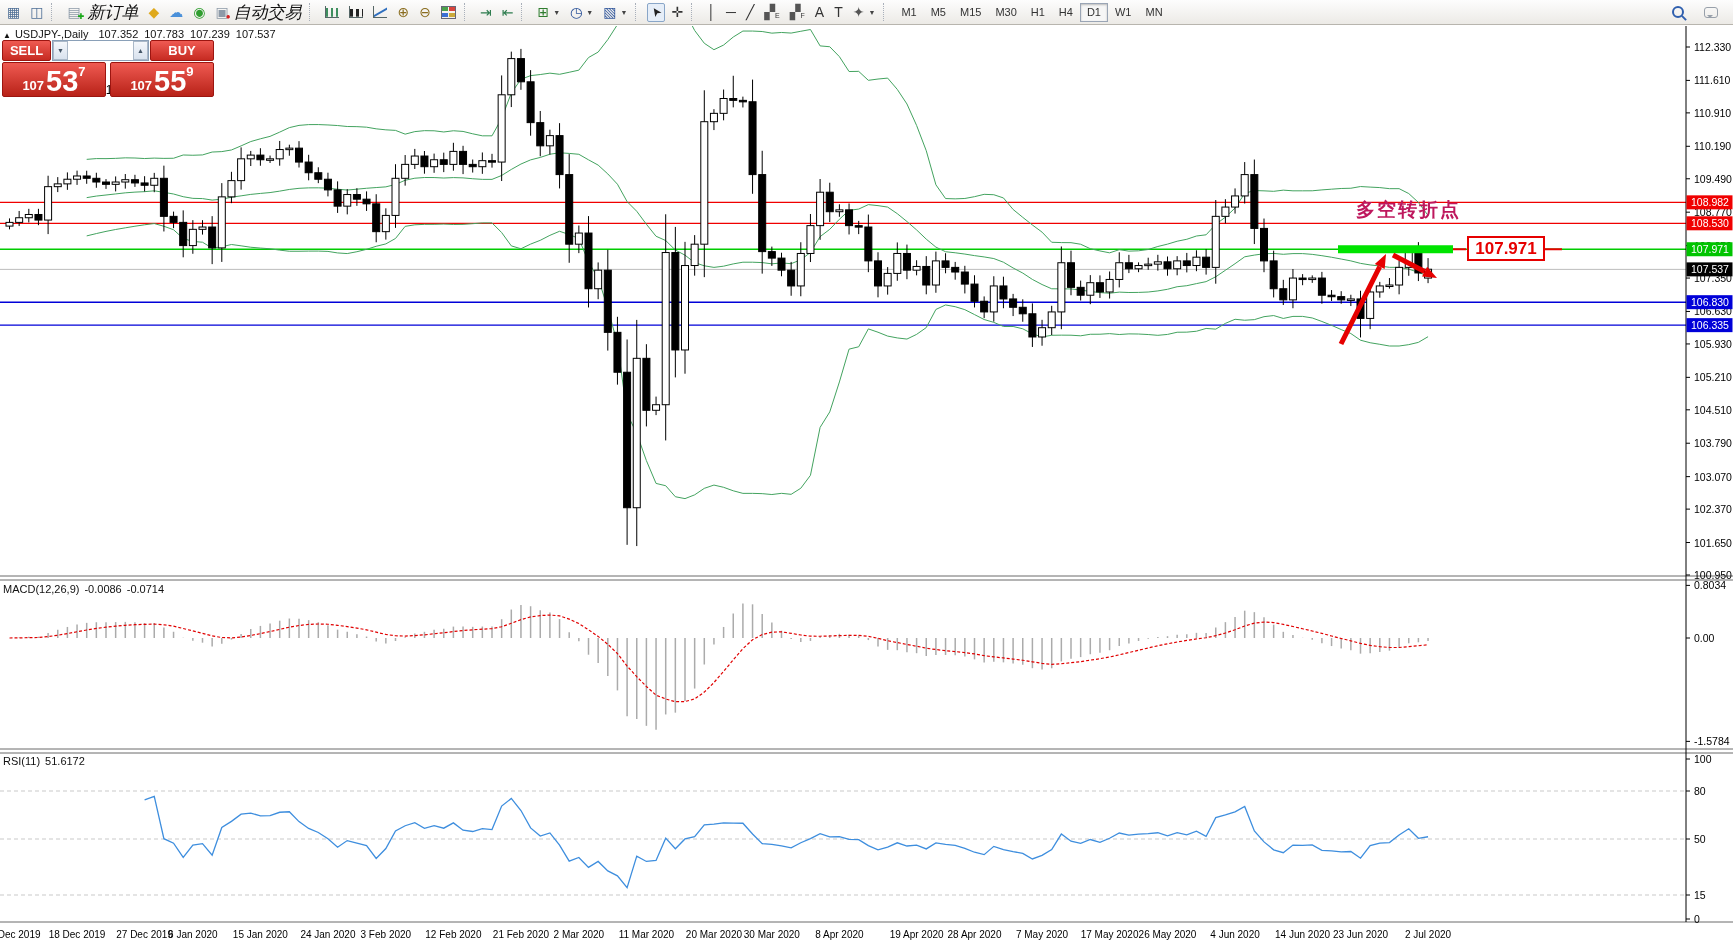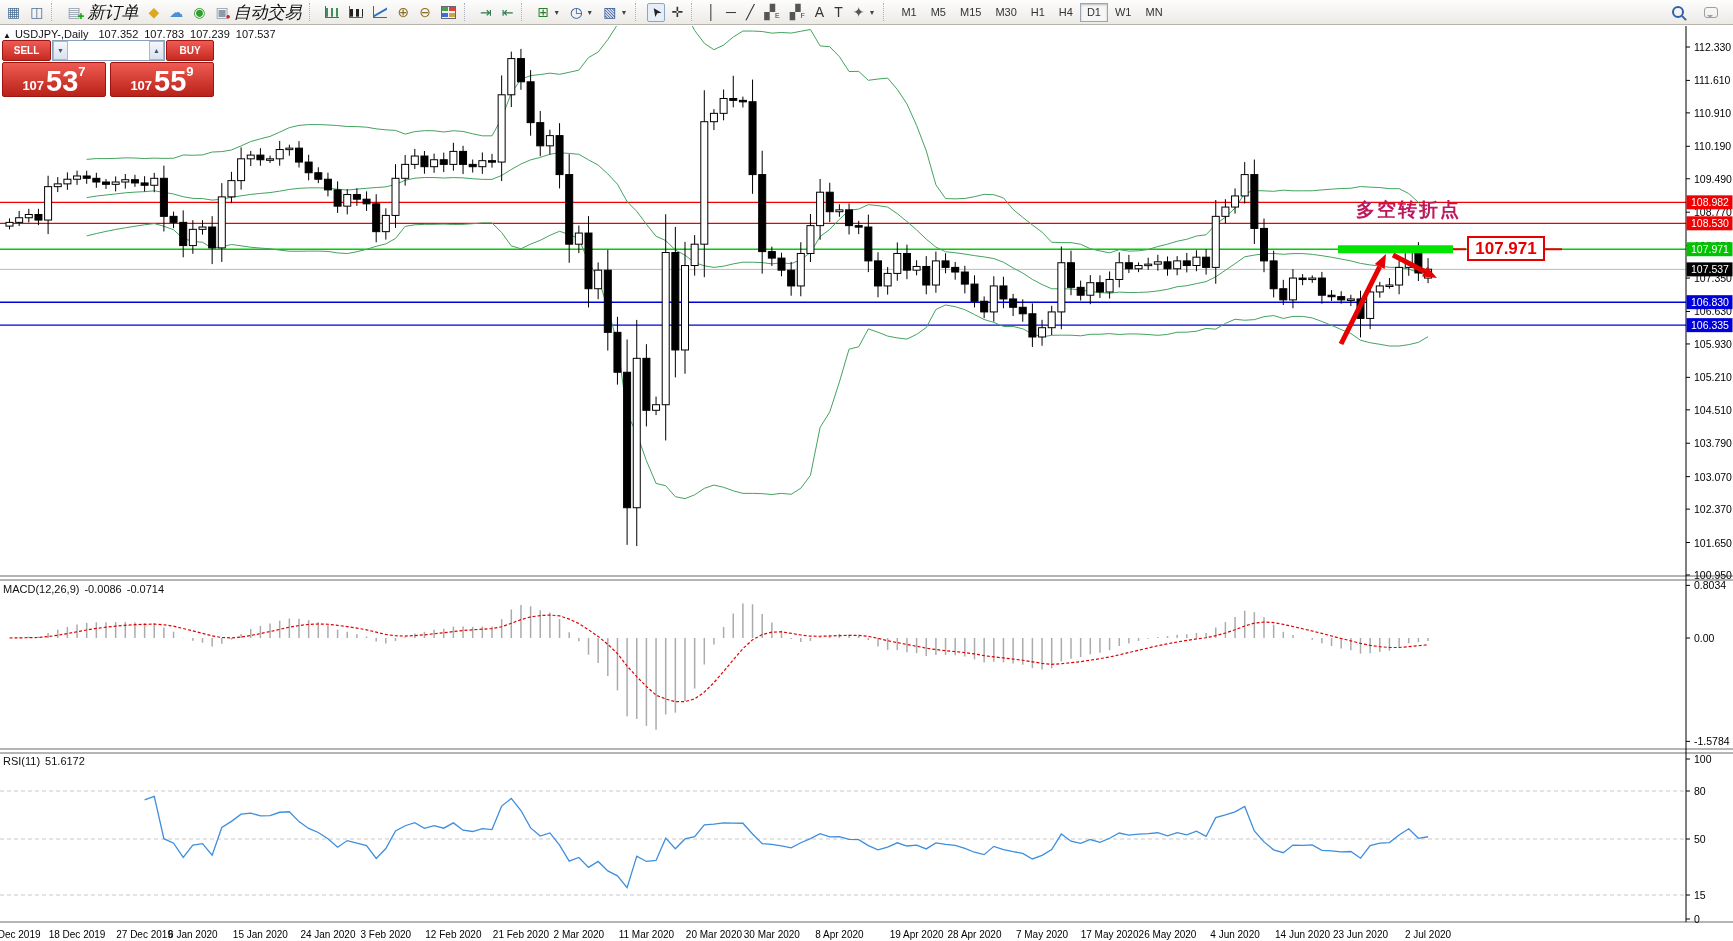--- a/index.html
+++ b/index.html
@@ -37,23 +37,23 @@
   #chart-area{position:absolute;left:0;top:26px;width:1733px;height:915px;background:#fff;}
   #chart-svg{position:absolute;left:0;top:0;z-index:1;}
   .overlay{position:absolute;z-index:3;}
   #hdr{left:3px;top:2px;font-size:11px;color:#111;}
   #hdr .mark{font-size:8px;margin-right:4px;}
   #hdr .sym{margin-right:10px;}
   #hdr span.v{margin-right:6px;}
   
   #trade-panel{left:2px;top:14px;width:212px;z-index:4;}
   #tp-row1{display:flex;height:21px;}
-  .tp-btn{background:linear-gradient(#ef5a52,#c62b22);color:#fff;font-size:10px;font-weight:bold;
+  .tp-btn{background:linear-gradient(#ef5a52,#c62b22);color:#fff;font-size:13px;font-weight:bold;
     display:flex;align-items:center;justify-content:center;border:1px solid #9c1510;box-sizing:border-box;border-radius:2px;}
-  #tp-sell-btn{width:49px;}  #tp-buy-btn{width:48px;}
+  #tp-sell-btn{width:49px;}  #tp-buy-btn{width:64px;}
   #tp-spin{flex:1;display:flex;border:1px solid #8aa0b8;box-sizing:border-box;background:#fff;margin:0 1px;}
   .spin-btn{width:15px;background:linear-gradient(#f4f7fb,#d9e2ee);color:#456;font-size:7px;display:flex;align-items:center;justify-content:center;border:1px solid #aab8c8;box-sizing:border-box;}
   #tp-vol{flex:1;font-size:12px;color:#000;text-align:right;padding:2px 4px 0 0;margin-top:40px;}
   #tp-row2{display:flex;height:35px;margin-top:1px;gap:4px;}
   .tp-price{flex:1;background:linear-gradient(#ef5a52,#b82218);border:1px solid #9c1510;border-radius:2px;
     color:#fff;display:flex;align-items:flex-end;justify-content:center;padding-bottom:1px;box-sizing:border-box;}
   .tp-price .small{font-size:13px;font-weight:bold;margin-right:2px;margin-bottom:2px;}
   .tp-price .big{font-size:29px;font-weight:bold;line-height:27px;}
   .tp-price .sup{font-size:13px;font-weight:bold;align-self:flex-start;margin-top:1px;}
   

